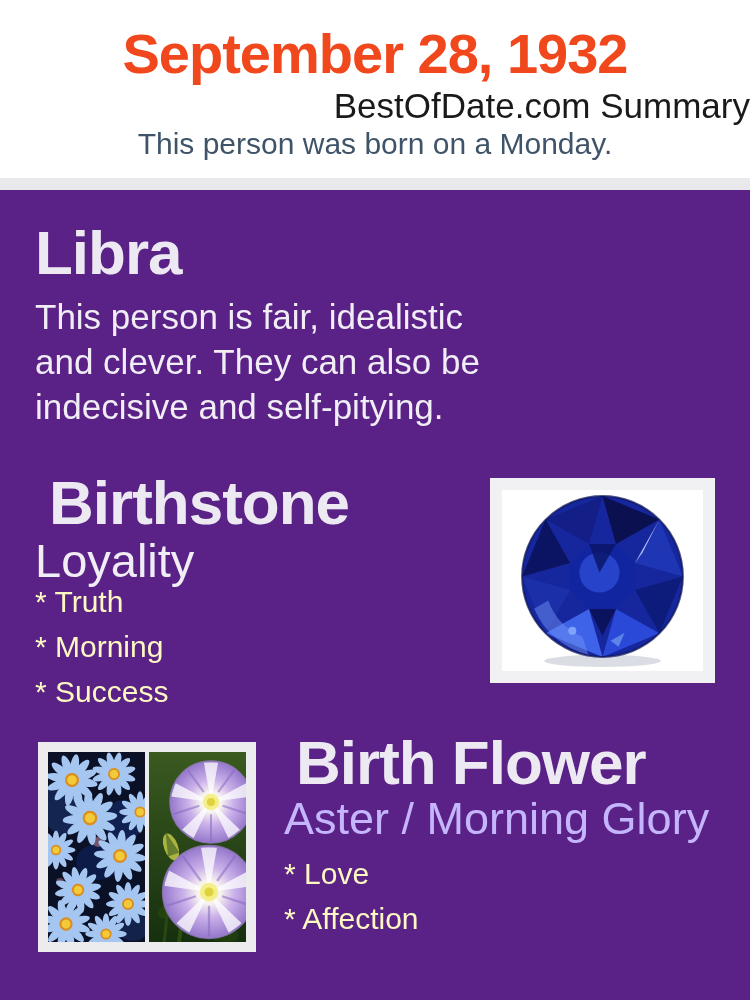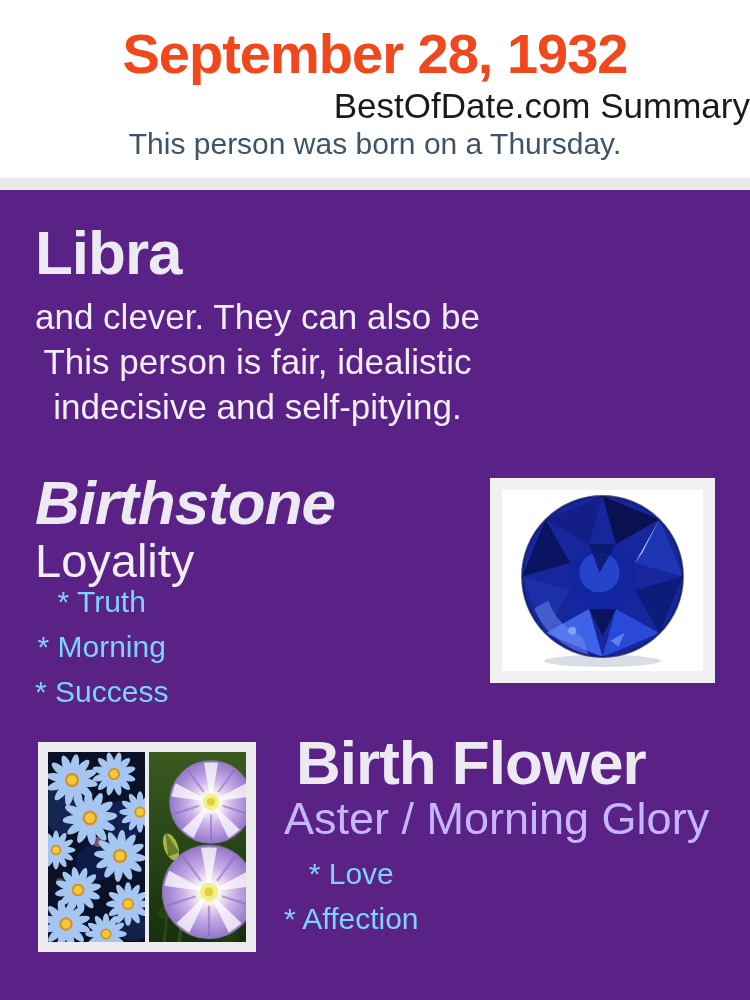--- a/index.html
+++ b/index.html
@@ -41,49 +41,48 @@
     position:absolute;top:178px;left:0;
     width:750px;height:12px;
     background:#e9e9ec;
   }
   
   .main{
     position:absolute;top:190px;left:0;
     width:750px;height:810px;
     background:#5a2186;
     color:#ece9f2;
-    text-align:center;
   }
   .section-heading{
     position:absolute;margin:0;
     font-size:62px;line-height:1;
     font-weight:700;
     color:#ece9f2;
     letter-spacing:-1px;
     white-space:nowrap;
   }
   .sign-heading{left:35px;top:32px;}
   .zodiac-desc{
     position:absolute;left:35px;top:104px;margin:0;
     font-size:35px;line-height:45px;
     color:#f0edf5;
   }
   .zodiac-desc span{display:block;}
-  .birthstone-heading{left:35px;top:282px;font-style:italic;}
+  .birthstone-heading{left:49px;top:282px;}
   .stone-name{
     position:absolute;left:35px;top:347px;margin:0;
     font-size:47px;line-height:1;font-weight:400;
     color:#f0edf5;white-space:nowrap;
   }
   .trait-list{
     position:absolute;margin:0;padding:0;list-style:none;
   }
   .trait-list li{
     height:36px;line-height:36px;margin-bottom:9px;
-    font-size:30px;color:#7dd3fc;white-space:nowrap;
+    font-size:30px;color:#fef9c3;white-space:nowrap;
   }
   .birthstone-traits{left:35px;top:394px;}
   .birthflower-heading{left:296px;top:542px;}
   .flower-names{
     position:absolute;left:284px;top:606px;margin:0;
     font-size:45px;line-height:1;font-weight:400;
     color:#c4b5fd;white-space:nowrap;
   }
   .birthflower-traits{left:284px;top:666px;}
   
@@ -104,31 +103,31 @@
   .flower-frame svg{display:block;}
 </style>
 </head>
 <body>
 
 <div class="page">
 
   <header class="header">
     <h1 class="date-title">September 28, 1932</h1>
     <h2 class="site-summary">BestOfDate.com Summary</h2>
-    <p class="weekday-note">This person was born on a Thursday.</p>
+    <p class="weekday-note">This person was born on a Monday.</p>
   </header>
 
   <div class="divider"></div>
 
   <main class="main">
 
     <h2 class="section-heading sign-heading">Libra</h2>
     <p class="zodiac-desc">
+      <span>This person is fair, idealistic</span>
       <span>and clever. They can also be</span>
-      <span>This person is fair, idealistic</span>
       <span>indecisive and self-pitying.</span>
     </p>
 
     <h2 class="section-heading birthstone-heading">Birthstone</h2>
     <p class="stone-name">Loyality</p>
     <ul class="trait-list birthstone-traits">
       <li>* Truth</li>
       <li>* Morning</li>
       <li>* Success</li>
     </ul>

